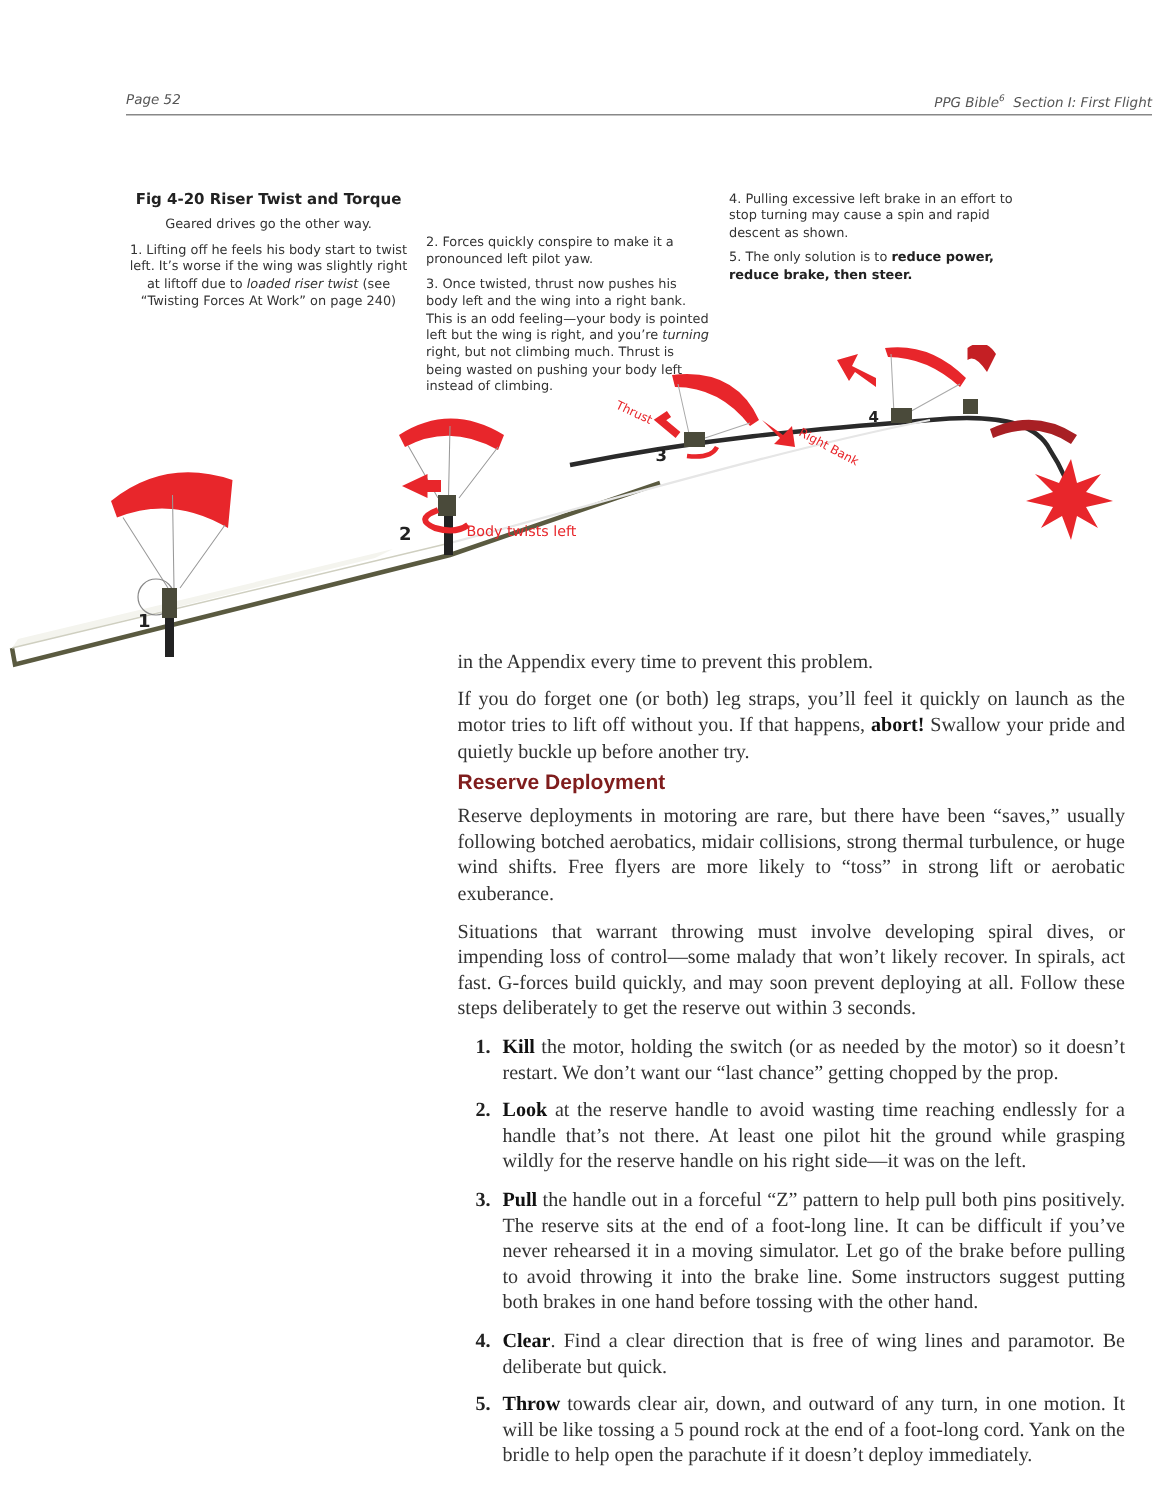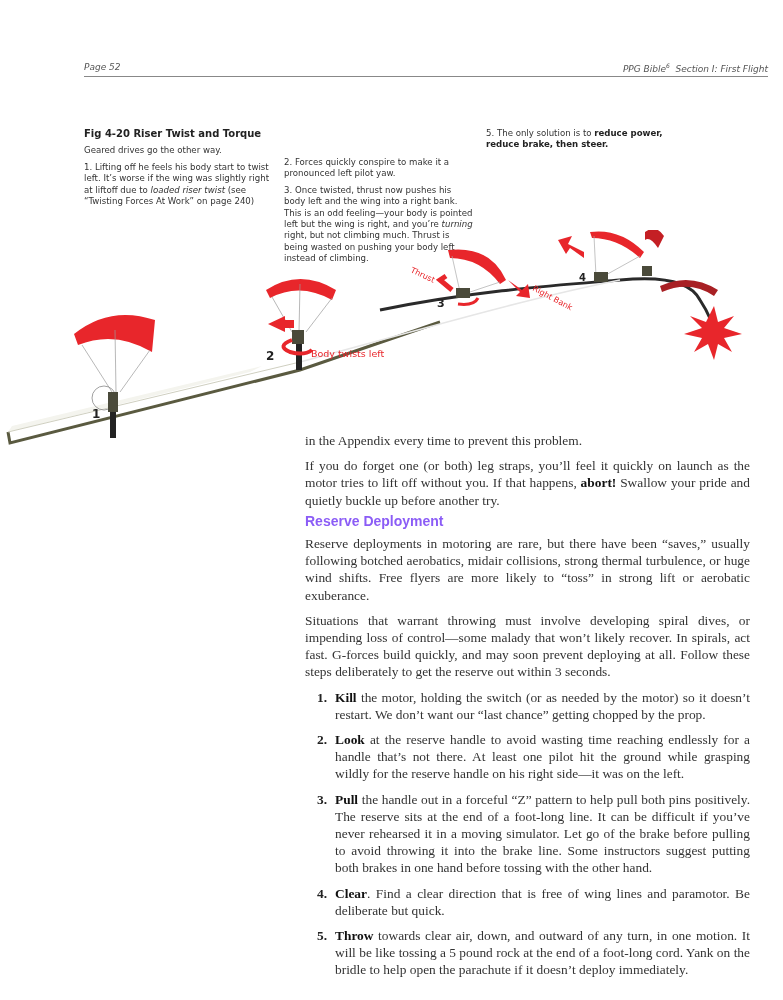--- a/index.html
+++ b/index.html
@@ -5,28 +5,28 @@
   html, body { margin:0; padding:0; background:#fff; }
   body { width:783px; height:1000px; position:relative; overflow:hidden; font-family:"Liberation Serif", serif; color:#333; }
   .hdr { position:absolute; top:60px; left:84px; width:684px; height:16px; border-bottom:1px solid #888; font-family:"DejaVu Sans", sans-serif; font-size:9px; font-style:italic; color:#555; }
   .hdr .l { position:absolute; left:0; top:2px; }
   .hdr .r { position:absolute; right:0; top:2px; }
   .hdr sup { font-size:6px; }
   .cap { position:absolute; top:128px; font-family:"DejaVu Sans", sans-serif; font-size:8.6px; line-height:11.4px; color:#333; }
   .cap p { margin:0 0 5px 0; }
   .cap .title { font-size:10px; font-weight:bold; color:#222; margin-bottom:6px; }
   .cap b { color:#222;text-align:center; }
-  #c1 { left:84px; width:190px; }
+  #c1 { left:84px; width:190px;text-align:center; }
   #c2 { left:284px; width:190px;margin-top:29px; }
   #c3 { left:486px; width:192px; }
   svg.fig { position:absolute; left:0; top:230px; }
   .fig-label { font-family:"DejaVu Sans", sans-serif; }
   .body { position:absolute; left:257px; top:432px; width:445px; font-size:13.4px; line-height:17.2px; color:#333;margin-left:48px; }
   .body p { margin:0 0 8px 0; text-align:justify; }
-  .body h2 { font-family:"Liberation Sans", sans-serif; font-size:14px; font-weight:bold; color:#8b5cf6; margin:-4px 0 5px 0; }
+  .body h2 { font-family:"Liberation Sans", sans-serif; font-size:14px; font-weight:bold; color:#7f1d1d; margin:-4px 0 5px 0; }
   .body b { color:#111; font-weight:bold; }
   .body ol { list-style:none; margin:0; padding:0; }
   .body li { position:relative; padding-left:30px; margin:0 0 8px 0; text-align:justify; }
   .body li .num { position:absolute; left:12px; top:0; font-weight:bold; color:#222; }
 </style>
 </head>
 <body>
 
 <div class="hdr">
   <span class="l">Page 52</span>
@@ -36,20 +36,21 @@
 <div class="cap" id="c1">
   <p class="title">Fig 4-20 Riser Twist and Torque</p>
   <p>Geared drives go the other way.</p>
   <p><span>1. Lifting off he feels his body start to twist left. It’s worse if the wing was slightly right at liftoff due to </span><i>loaded riser twist</i><span> (see “Twisting Forces At Work” on page 240)</span></p>
 </div>
 <div class="cap" id="c2">
   <p>2. Forces quickly conspire to make it a pronounced left pilot yaw.</p>
   <p><span>3. Once twisted, thrust now pushes his body left and the wing into a right bank. This is an odd feeling—your body is pointed left but the wing is right, and you’re </span><i>turning</i><span> right, but not climbing much. Thrust is being wasted on pushing your body left instead of climbing.</span></p>
 </div>
 <div class="cap" id="c3">
+  <p>4. Pulling excessive left brake in an effort to stop turning may cause a spin and rapid descent as shown.</p>
   <p><span>5. The only solution is to </span><b>reduce power, reduce brake, then steer.</b></p>
 </div>
 
 <svg class="fig" width="783" height="220" viewBox="0 230 783 220">
 
   <polygon points="8,432 250,372 262,366 12,426" fill="#f4f4ee"></polygon>
   <path d="M8,432 L10,443 L300,370 L440,322" stroke="#5a5a40" stroke-width="3" fill="none"></path>
   <path d="M8,432 L300,362" stroke="#cfcfc0" stroke-width="1" fill="none"></path>
   <path d="M380,310 C480,290 560,285 620,280 C660,276 690,280 700,300 C710,315 715,330 718,342" stroke="#2a2a2a" stroke-width="3" fill="none"></path>
   <path d="M300,362 C420,330 520,300 620,280" stroke="#e6e6e6" stroke-width="1.5" fill="none"></path>

